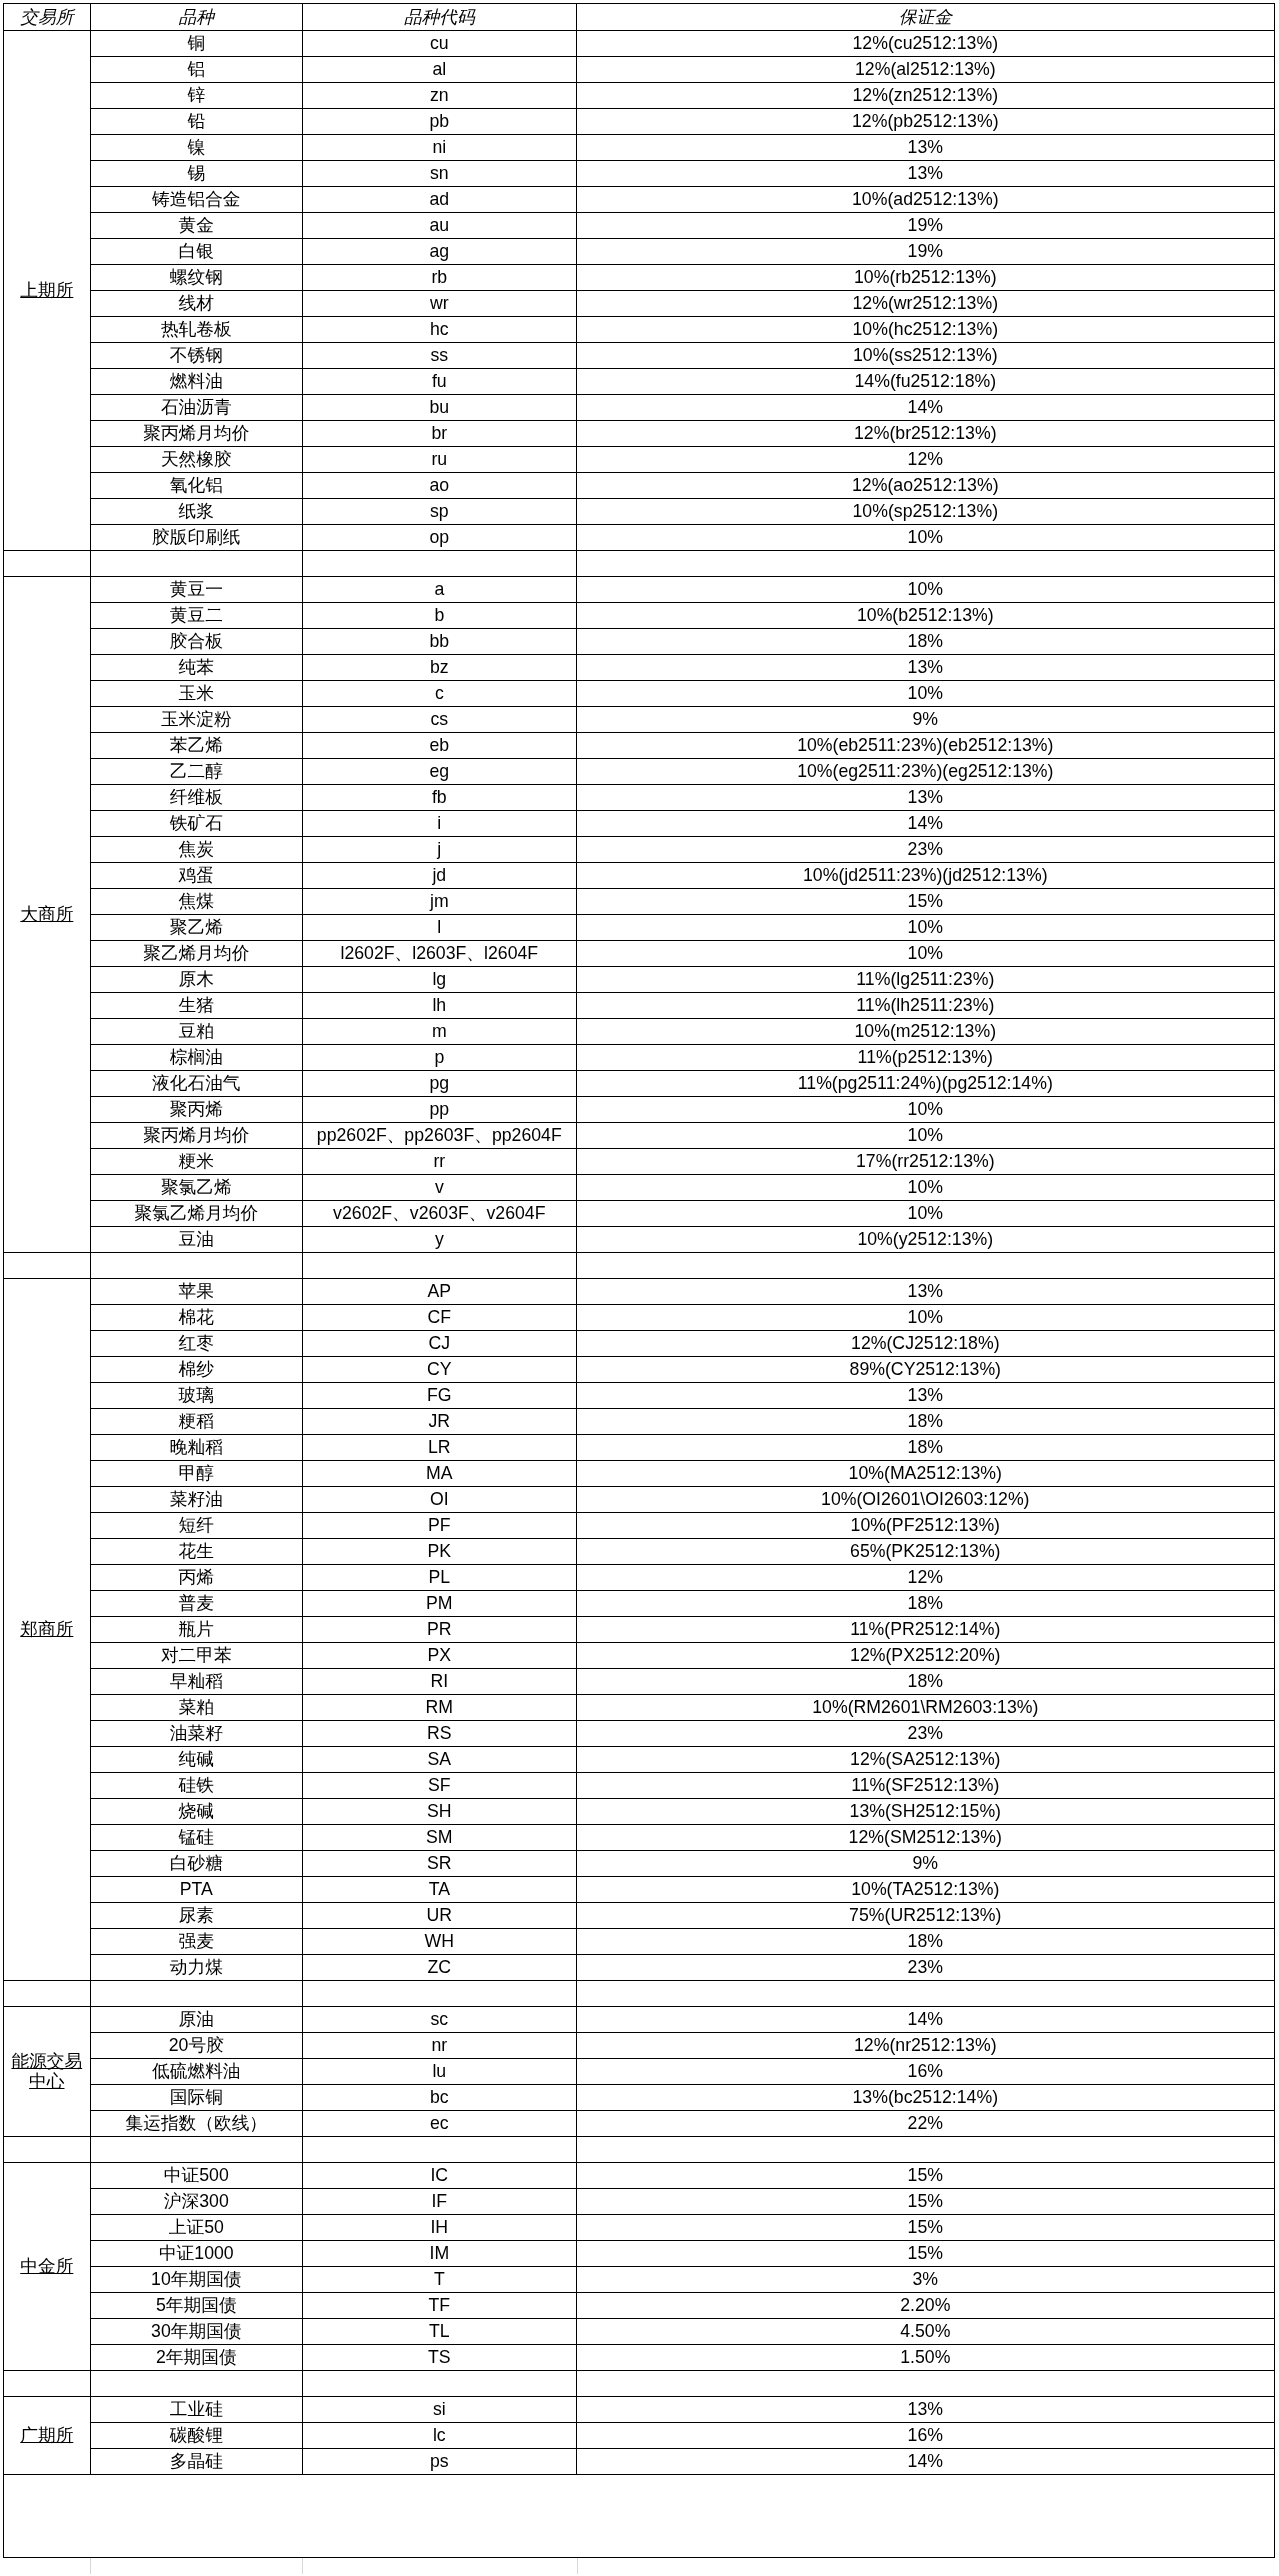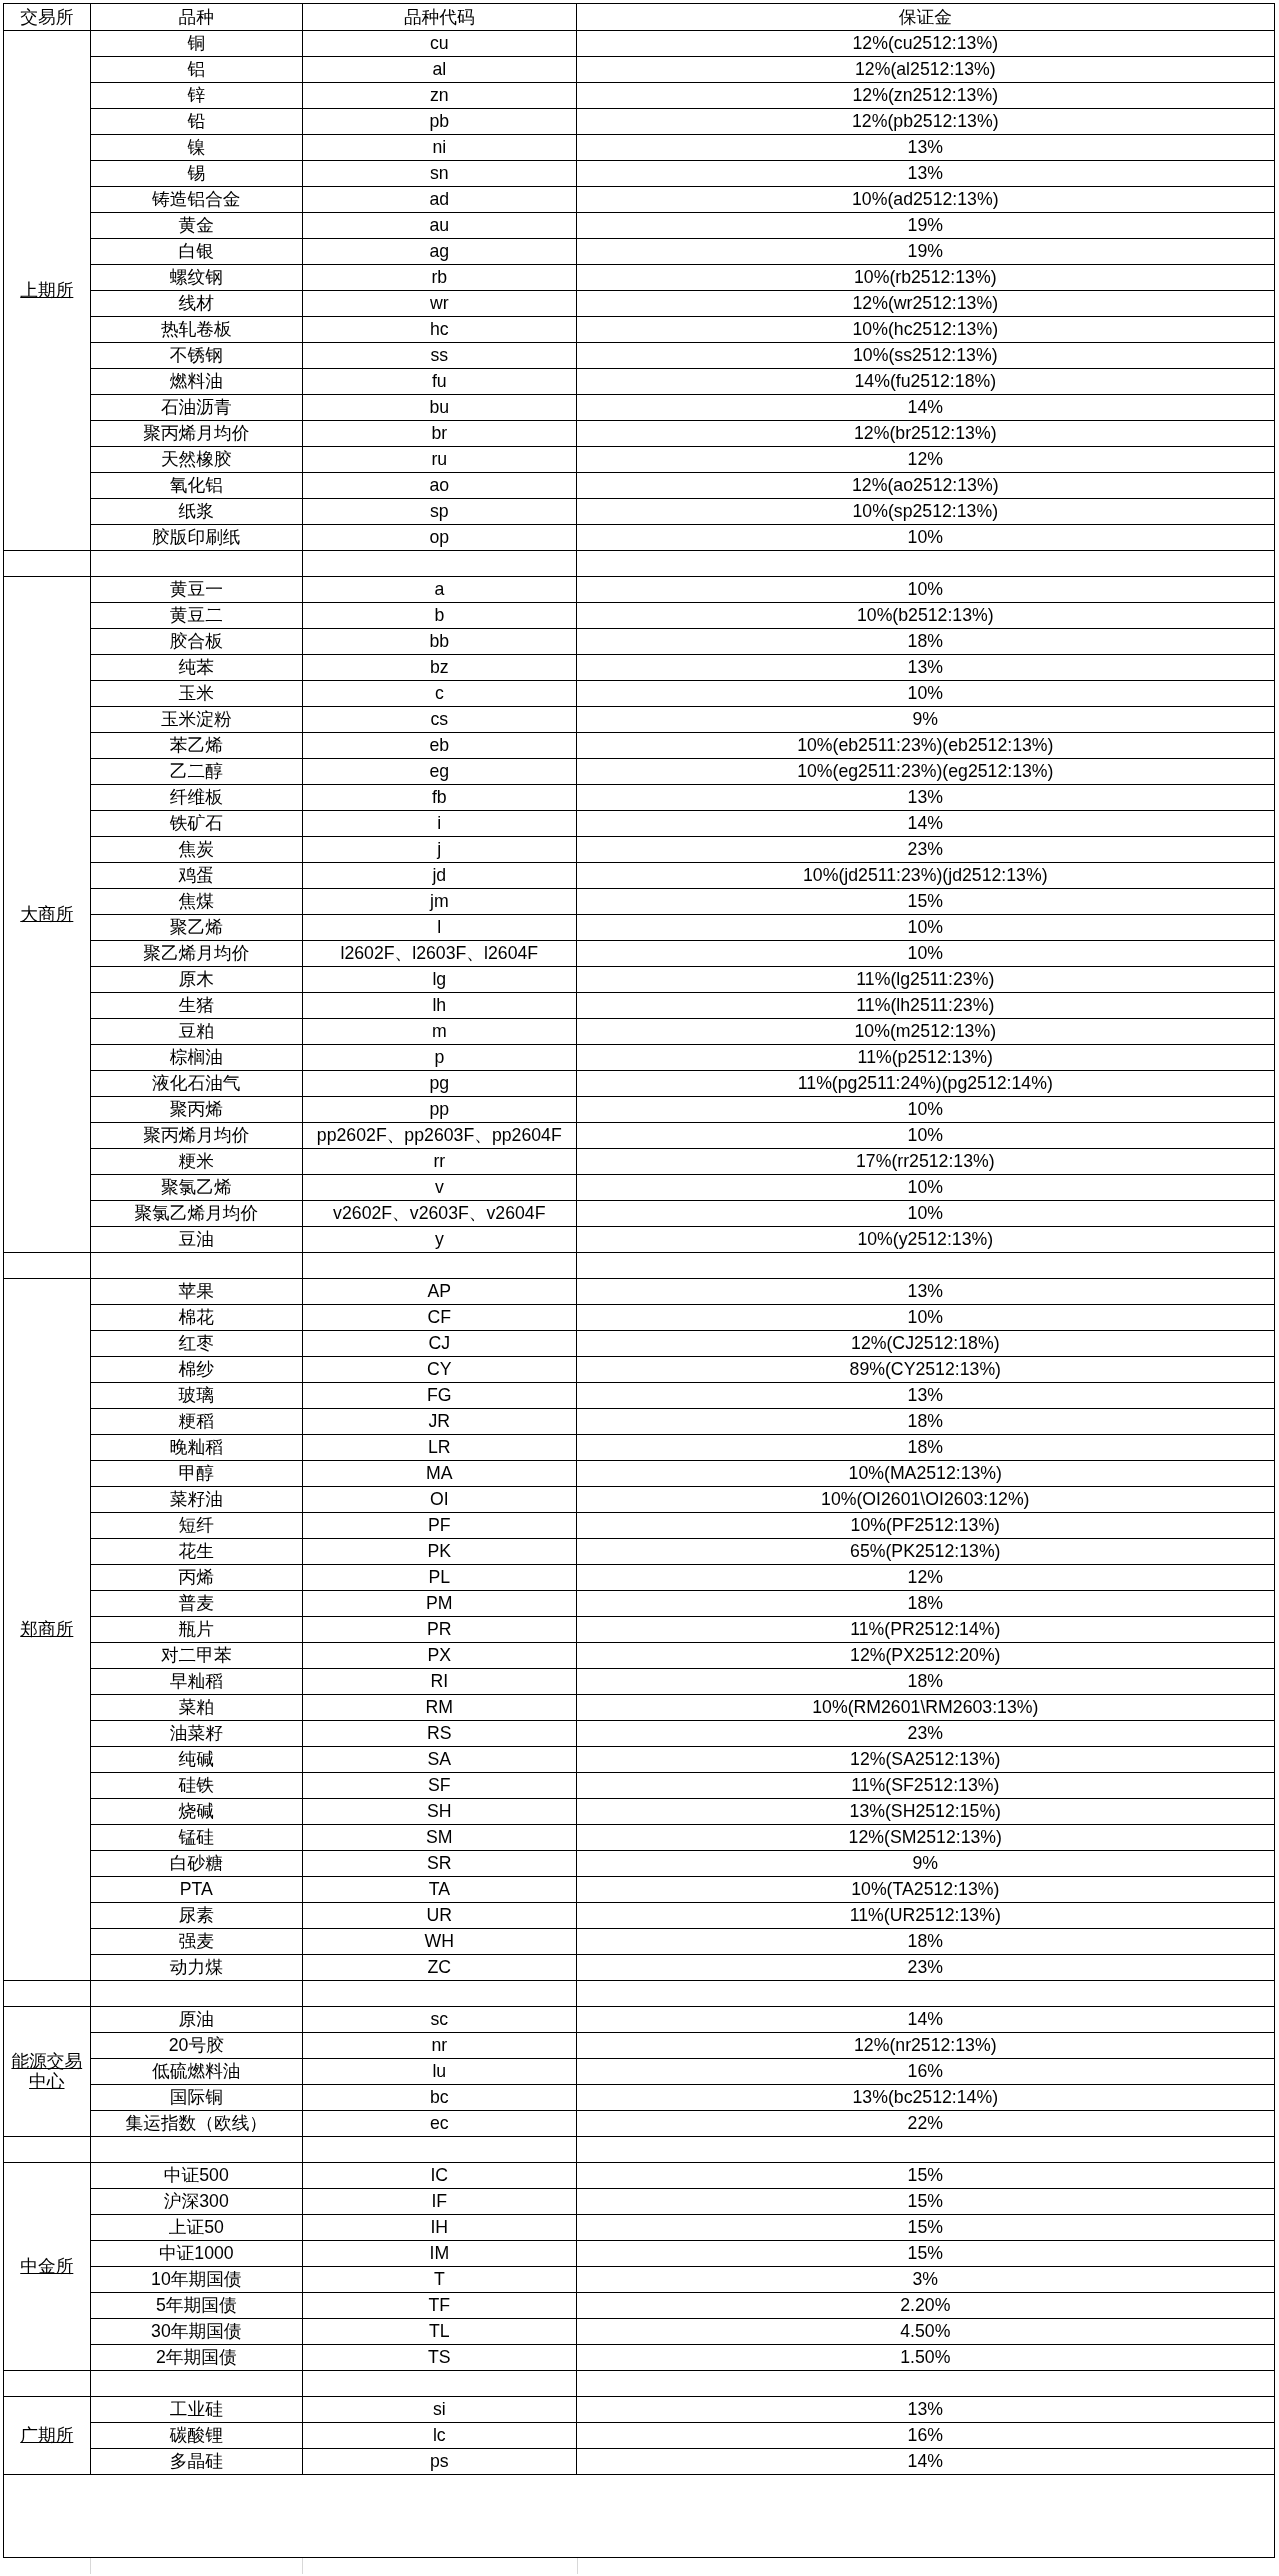--- a/index.html
+++ b/index.html
@@ -37,21 +37,21 @@
     padding: 0 1.9px;
     margin: 0;
     text-align: center;
     vertical-align: middle;
     font-size: 17.7px;
     font-weight: normal;
     line-height: 1.15;
     overflow: hidden;
     white-space: nowrap;
   }
-  thead tr { height: 27px; }
+  thead tr { height: 27px; font-style: italic; }
   tbody tr { height: 26px; }
 
   td.exchange-cell {
     white-space: normal;
     word-break: break-all;
     text-decoration: underline;
   }
   tr.section-start td { border-top: 1.9px solid #000000; }
   tr.separator-row td { }
   td.tail-cell {
@@ -453,21 +453,21 @@
           <td>9%</td>
         </tr>
         <tr>
           <td>PTA</td>
           <td>TA</td>
           <td>10%(TA2512:13%)</td>
         </tr>
         <tr>
           <td>尿素</td>
           <td>UR</td>
-          <td>11%(UR2512:13%)</td>
+          <td>75%(UR2512:13%)</td>
         </tr>
         <tr>
           <td>强麦</td>
           <td>WH</td>
           <td>18%</td>
         </tr>
         <tr>
           <td>动力煤</td>
           <td>ZC</td>
           <td>23%</td>

